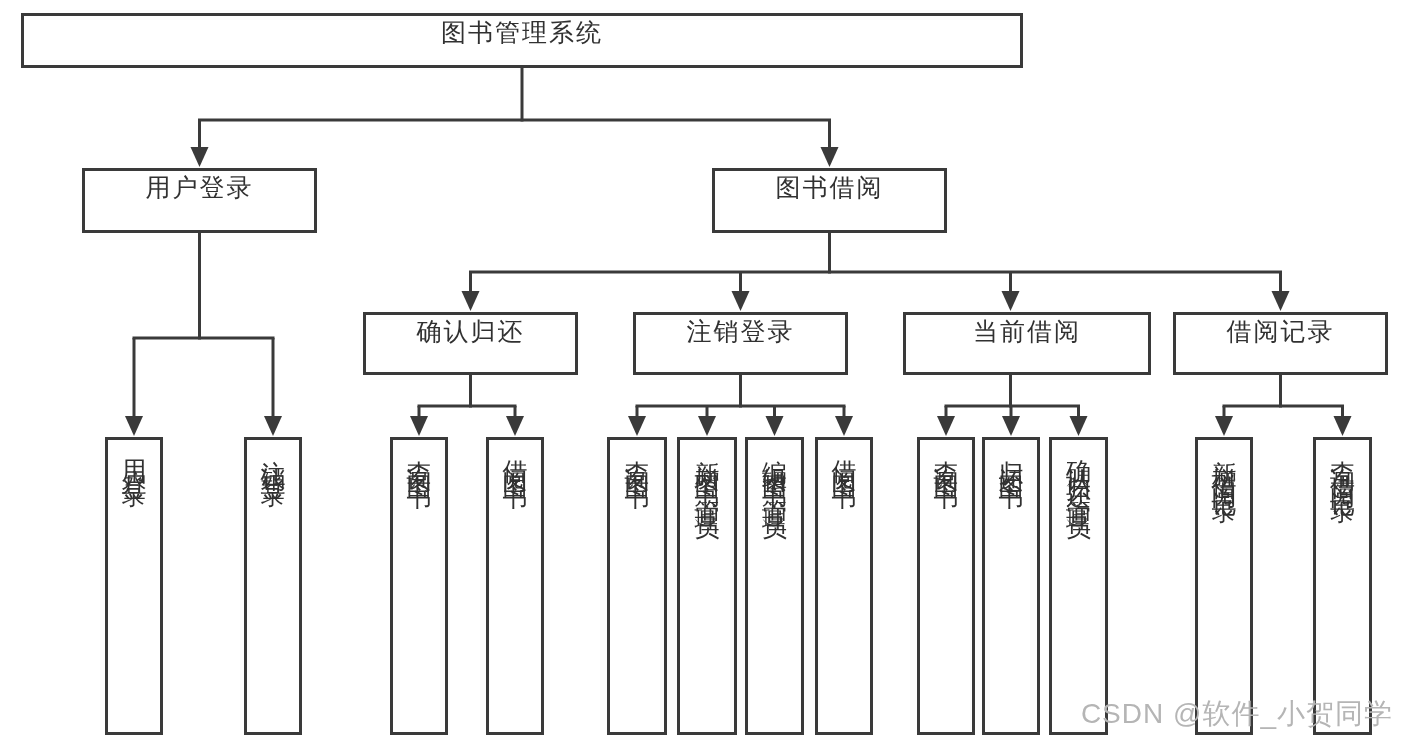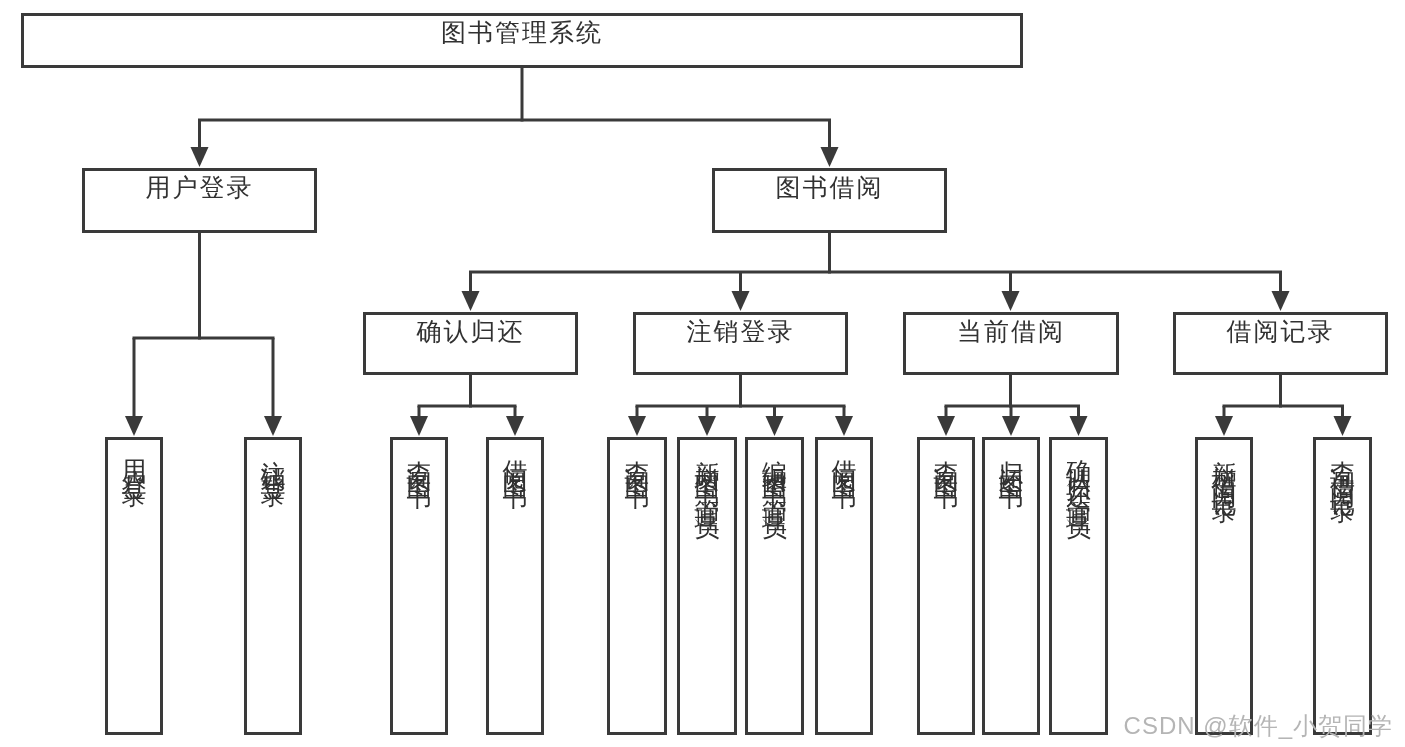--- a/index.html
+++ b/index.html
@@ -24,22 +24,22 @@
   .hnode span{font-size:25px;letter-spacing:2px;white-space:nowrap;}
   .leaf span{
     writing-mode:vertical-lr;
     text-orientation:mixed;
     font-size:25px;
     letter-spacing:8px;
     line-height:1;
   }
   .watermark{
     position:absolute;
-    right:12px;bottom:5px;
-    font-size:24px;
+    right:12px;bottom:14px;
+    font-size:28px;
     letter-spacing:1px;
     color:var(--wm,#b5b5b5);
     z-index:5;
     white-space:nowrap;
   }
 </style>
 </head>
 <body>
 
 <div class="canvas" style="--line: #3a3a3a; --text: #313131; --wm: #b5b5b5; --bg: #ffffff;">
@@ -130,21 +130,21 @@
   <div class="node hnode" style="left:712px;top:168px;width:235px;height:65px;">
     <span>图书借阅</span>
   </div>
 
   <div class="node hnode" style="left:363px;top:312px;width:215px;height:63px;">
     <span>确认归还</span>
   </div>
   <div class="node hnode" style="left:633px;top:312px;width:215px;height:63px;">
     <span>注销登录</span>
   </div>
-  <div class="node hnode" style="left:903px;top:312px;width:216px;height:63px;">
+  <div class="node hnode" style="left:903px;top:312px;width:248px;height:63px;">
     <span>当前借阅</span>
   </div>
   <div class="node hnode" style="left:1173px;top:312px;width:215px;height:63px;">
     <span>借阅记录</span>
   </div>
 
   <div class="node leaf" style="left:105px;top:437px;width:58px;height:298px;">
     <span>用户登录</span>
   </div>
   <div class="node leaf" style="left:244px;top:437px;width:58px;height:298px;">

